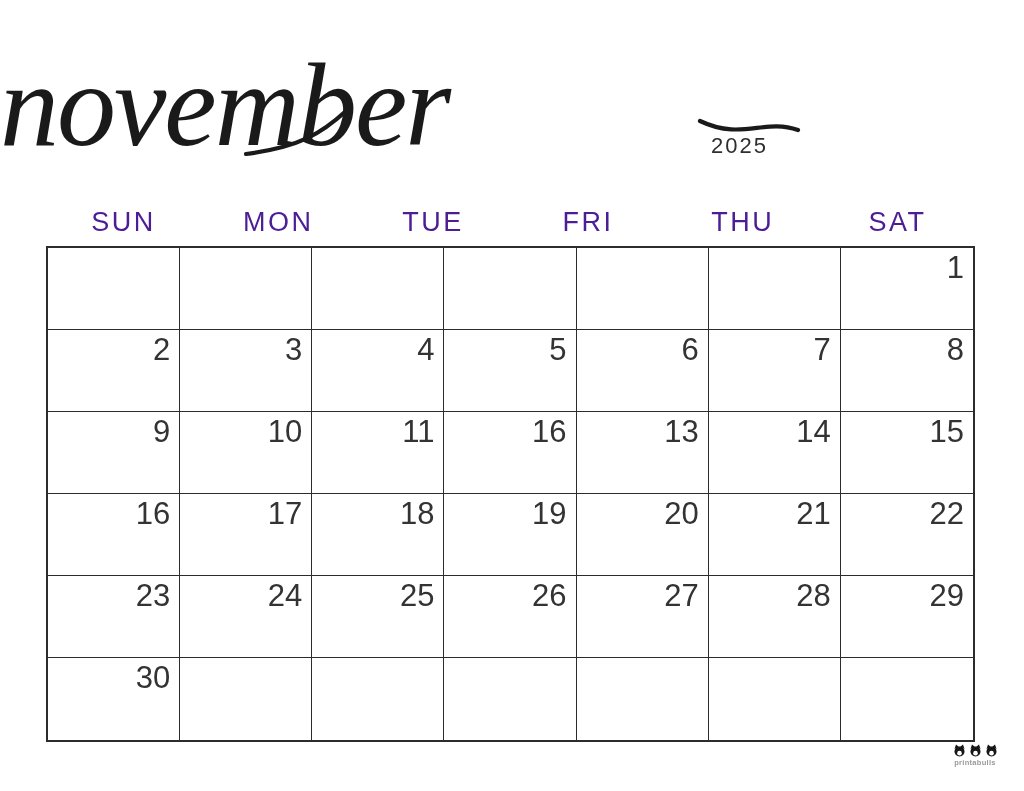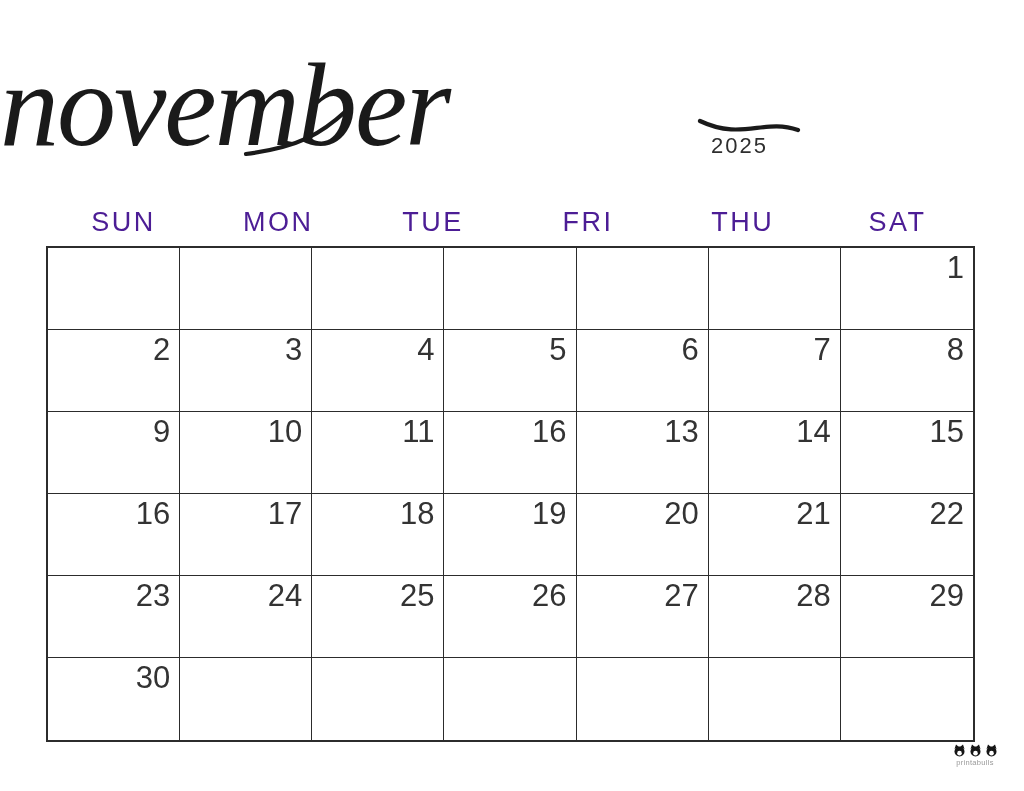--- a/index.html
+++ b/index.html
@@ -75,20 +75,21 @@
   
   .watermark {
     position:absolute; left:944px; top:744px; width:62px;
     text-align:center;
   }
   .watermark svg { display:block; margin:0 auto 1px auto; }
   .watermark-label {
     font-size:7.5px; line-height:9px;
     letter-spacing:0.3px;
     color:#9a9a9a;
+    font-weight:bold;
   }
 </style>
 </head>
 <body>
 
 <div class="page">
 
   <svg class="flourish-svg" viewBox="0 0 1024 200">
     <path d="M 246 154 C 300 147 322 133 346 111" fill="none" stroke="#1a1a1a" stroke-width="4.2" stroke-linecap="round"></path>
     <path d="M 700 121 C 742 141 764 118 798 130" fill="none" stroke="#1a1a1a" stroke-width="4.2" stroke-linecap="round"></path>

